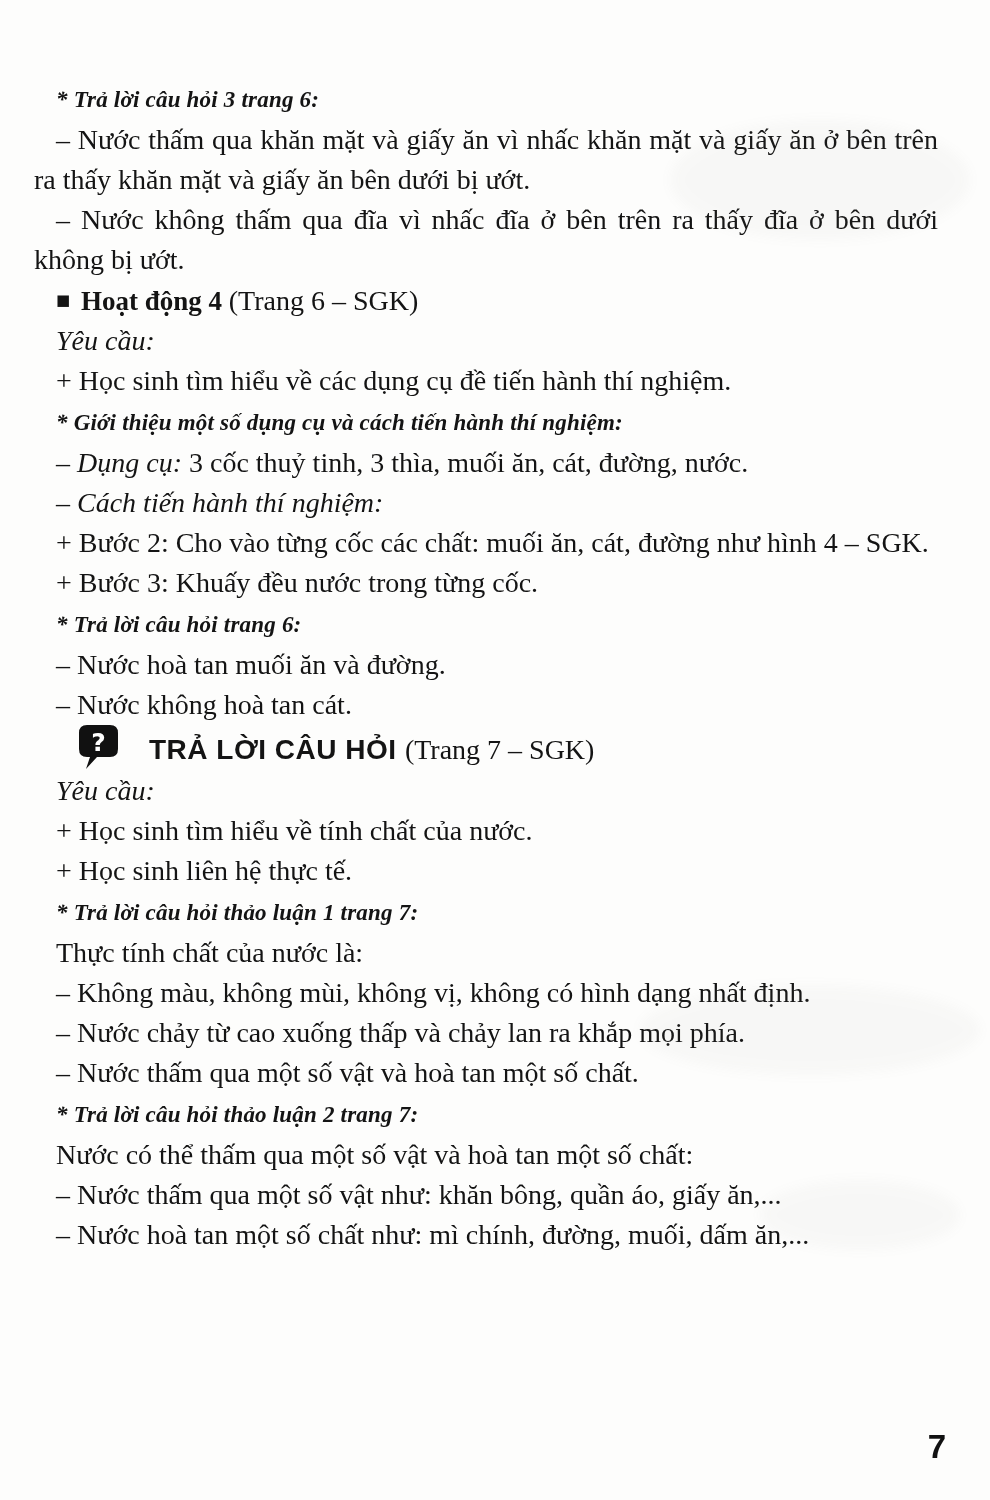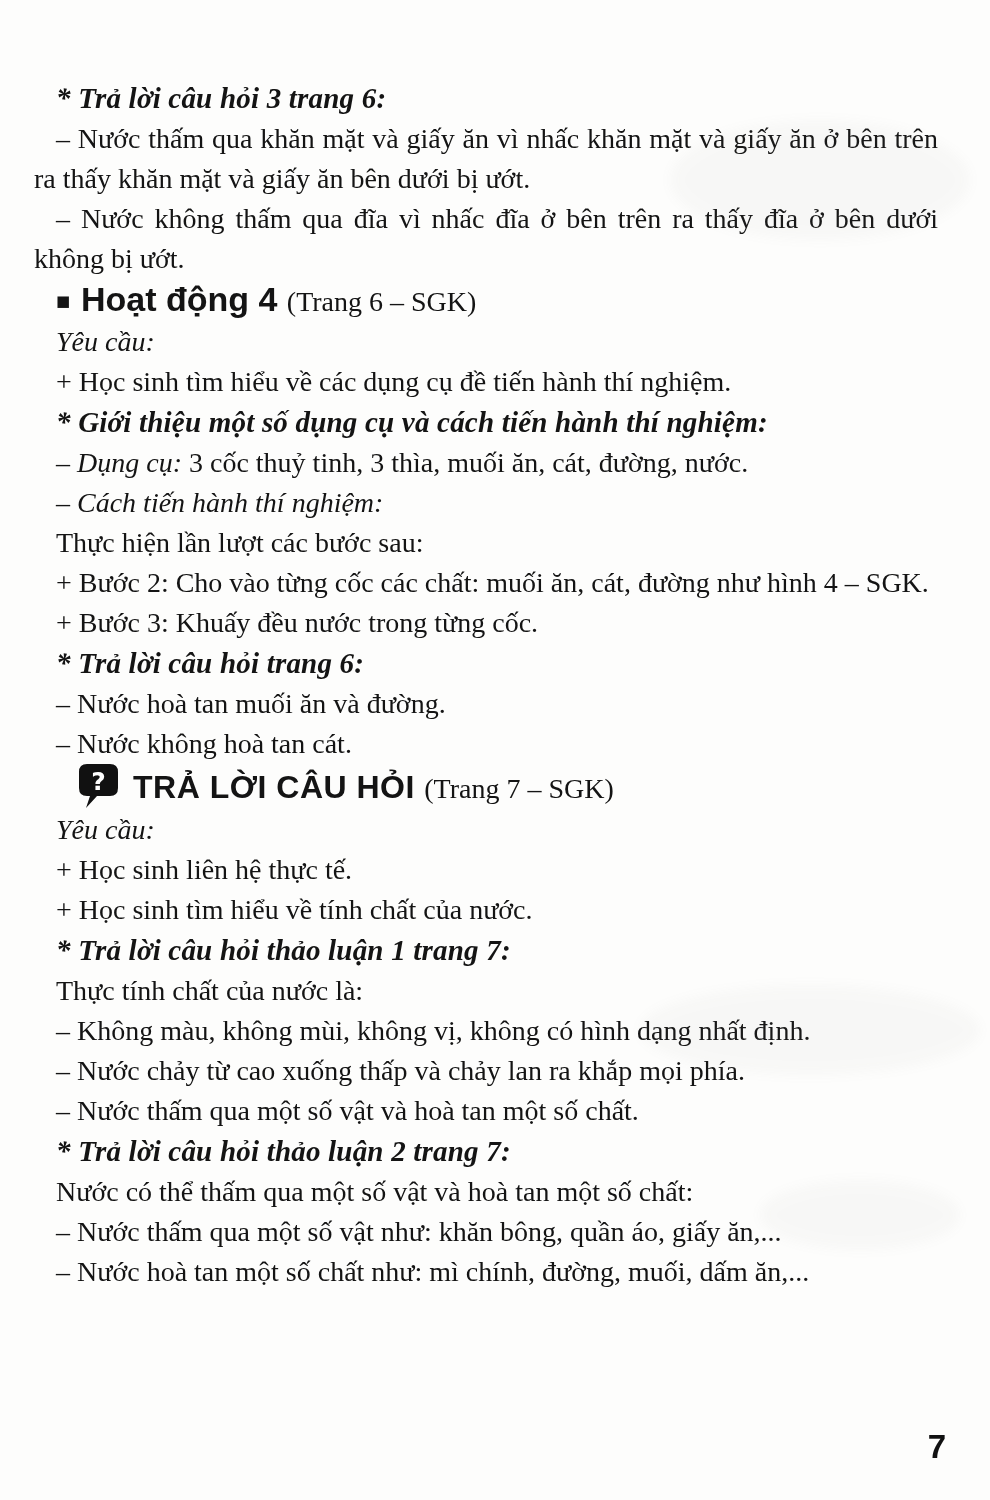--- a/index.html
+++ b/index.html
@@ -33,33 +33,34 @@
     text-align: justify;
     text-indent: 22px;
     font-size: 28px;
     line-height: 40px;
   }
   .seg-regular { font-family: "Liberation Serif", serif; }
   .seg-italic { font-style: italic; }
   .seg-bolditalic {
     font-weight: 700;
     font-style: italic;
-    font-size: 29px;
+    font-size: 23px;
     letter-spacing: 0.2px;
   }
   .seg-boldsans {
-    font-family: Liberation Sans, sans-serif;
+    font-family: Liberation Serif, serif;
     font-weight: 700;
-    font-size: 34px;
+    font-size: 27px;
   }
   .seg-capsans {
     font-family: "Liberation Sans", sans-serif;
     font-weight: 700;
-    font-size: 32px;
+    font-size: 28px;
     letter-spacing: 0.5px;
+    margin-left: 16px;
   }
   .seg-squaremarker {
     font-family: "DejaVu Sans", sans-serif;
     font-size: 15px;
     vertical-align: 5px;
     letter-spacing: 3px;
   }
   .qa-icon {
     display: inline-block;
     vertical-align: -12px;
@@ -87,35 +88,34 @@
 <div class="doc">
     <p class="para"><span class="seg-bolditalic">* Trả lời câu hỏi 3 trang 6:</span></p>
     <p class="para"><span class="seg-regular">– Nước thấm qua khăn mặt và giấy ăn vì nhấc khăn mặt và giấy ăn ở bên trên ra thấy khăn mặt và giấy ăn bên dưới bị ướt.</span></p>
     <p class="para"><span class="seg-regular">– Nước không thấm qua đĩa vì nhấc đĩa ở bên trên ra thấy đĩa ở bên dưới không bị ướt.</span></p>
     <p class="para"><span class="seg-squaremarker">■ </span><span class="seg-boldsans">Hoạt động 4 </span><span class="seg-regular">(Trang 6 – SGK)</span></p>
     <p class="para"><span class="seg-italic">Yêu cầu:</span></p>
     <p class="para"><span class="seg-regular">+ Học sinh tìm hiểu về các dụng cụ đề tiến hành thí nghiệm.</span></p>
     <p class="para"><span class="seg-bolditalic">* Giới thiệu một số dụng cụ và cách tiến hành thí nghiệm:</span></p>
     <p class="para"><span class="seg-regular">– </span><span class="seg-italic">Dụng cụ:</span><span class="seg-regular"> 3 cốc thuỷ tinh, 3 thìa, muối ăn, cát, đường, nước.</span></p>
     <p class="para"><span class="seg-regular">– </span><span class="seg-italic">Cách tiến hành thí nghiệm:</span></p>
-    <p class="para"><span class="seg-regular">Thực hiện lần lượt các bước sau:</span></p>
     <p class="para"><span class="seg-regular">+ Bước 2: Cho vào từng cốc các chất: muối ăn, cát, đường như hình 4 – SGK.</span></p>
     <p class="para"><span class="seg-regular">+ Bước 3: Khuấy đều nước trong từng cốc.</span></p>
     <p class="para"><span class="seg-bolditalic">* Trả lời câu hỏi trang 6:</span></p>
     <p class="para"><span class="seg-regular">– Nước hoà tan muối ăn và đường.</span></p>
     <p class="para"><span class="seg-regular">– Nước không hoà tan cát.</span></p>
     <p class="para">
   <span class="qa-icon"><svg width="41" height="46" viewBox="0 0 41 46" xmlns="http://www.w3.org/2000/svg">
           <path d="M9 0 H32 Q40 0 40 8 V24 Q40 32 32 32 H19 L8 44 L12 32 H9 Q1 32 1 24 V8 Q1 0 9 0 Z" fill="#111"></path>
           <text x="20.5" y="25.5" text-anchor="middle" font-family="DejaVu Sans, sans-serif" font-size="25" font-weight="bold" fill="#ffffff">?</text>
         </svg></span>
 <span class="seg-capsans">TRẢ LỜI CÂU HỎI </span><span class="seg-regular">(Trang 7 – SGK)</span></p>
     <p class="para"><span class="seg-italic">Yêu cầu:</span></p>
+    <p class="para"><span class="seg-regular">+ Học sinh tìm hiểu về tính chất của nước.</span></p>
     <p class="para"><span class="seg-regular">+ Học sinh liên hệ thực tế.</span></p>
-    <p class="para"><span class="seg-regular">+ Học sinh tìm hiểu về tính chất của nước.</span></p>
     <p class="para"><span class="seg-bolditalic">* Trả lời câu hỏi thảo luận 1 trang 7:</span></p>
     <p class="para"><span class="seg-regular">Thực tính chất của nước là:</span></p>
     <p class="para"><span class="seg-regular">– Không màu, không mùi, không vị, không có hình dạng nhất định.</span></p>
     <p class="para"><span class="seg-regular">– Nước chảy từ cao xuống thấp và chảy lan ra khắp mọi phía.</span></p>
     <p class="para"><span class="seg-regular">– Nước thấm qua một số vật và hoà tan một số chất.</span></p>
     <p class="para"><span class="seg-bolditalic">* Trả lời câu hỏi thảo luận 2 trang 7:</span></p>
     <p class="para"><span class="seg-regular">Nước có thể thấm qua một số vật và hoà tan một số chất:</span></p>
     <p class="para"><span class="seg-regular">– Nước thấm qua một số vật như: khăn bông, quần áo, giấy ăn,...</span></p>
     <p class="para"><span class="seg-regular">– Nước hoà tan một số chất như: mì chính, đường, muối, dấm ăn,...</span></p>
   </div>

